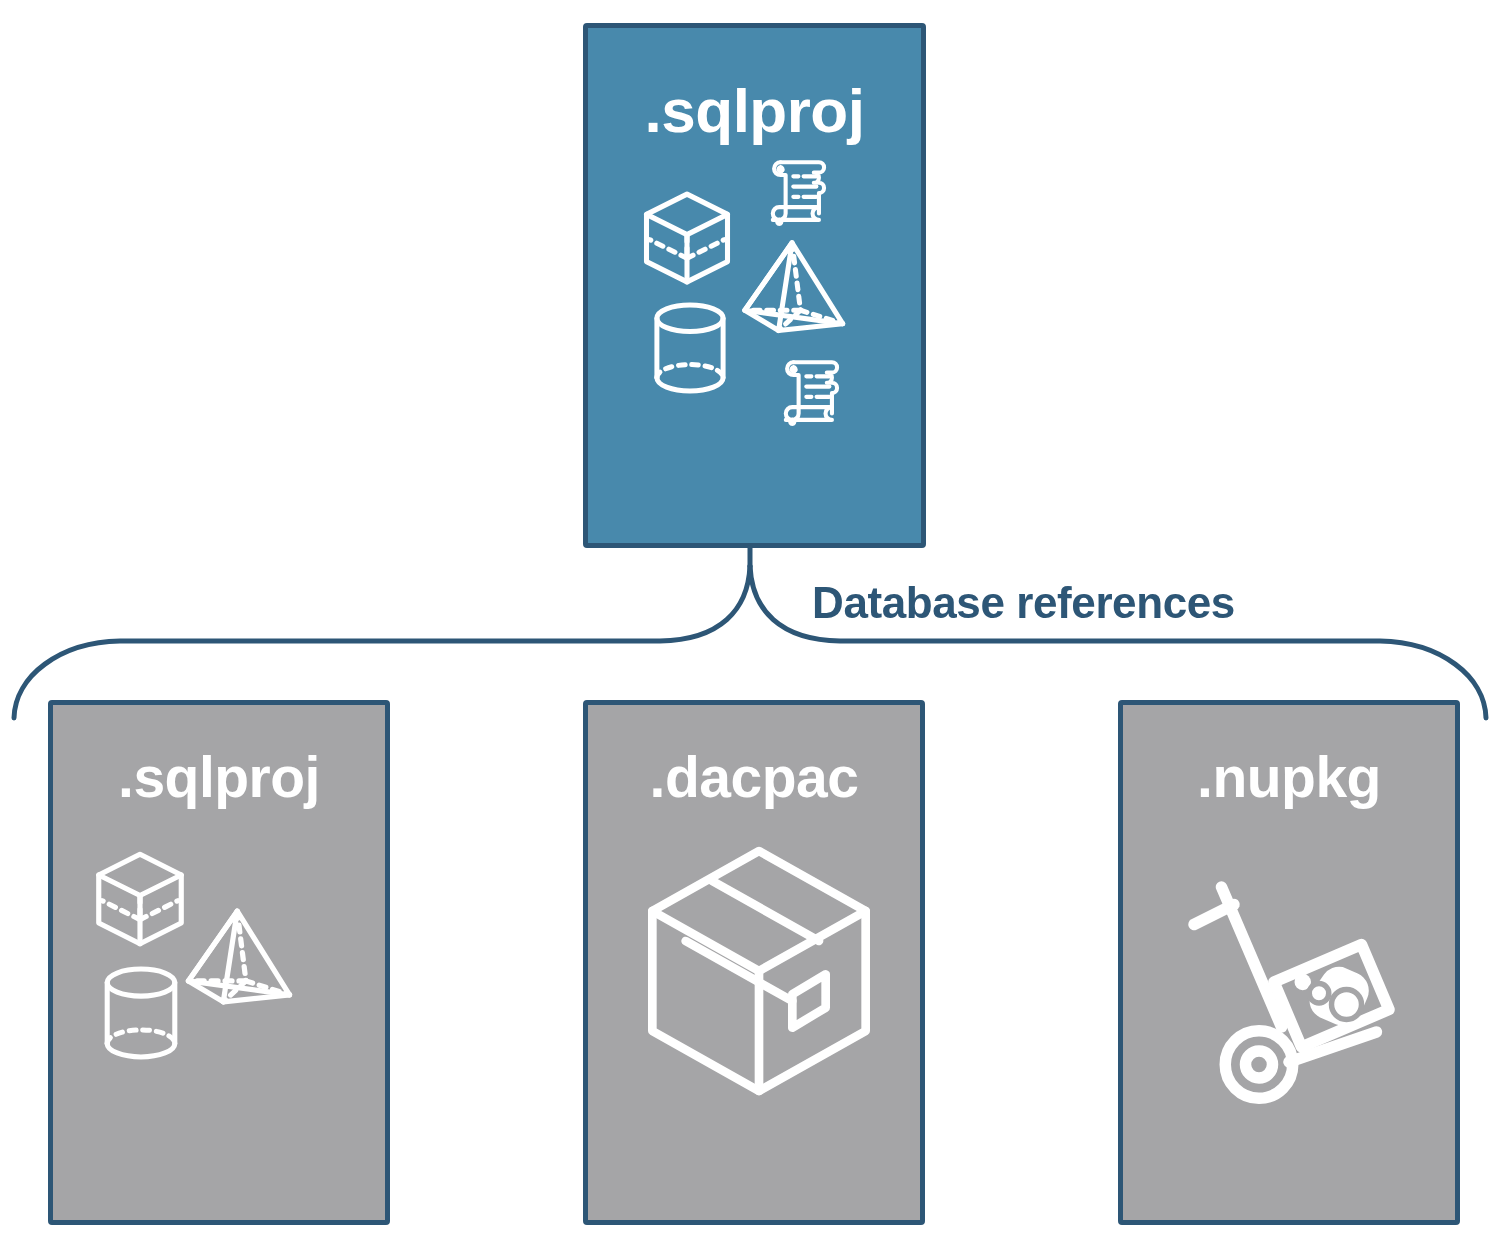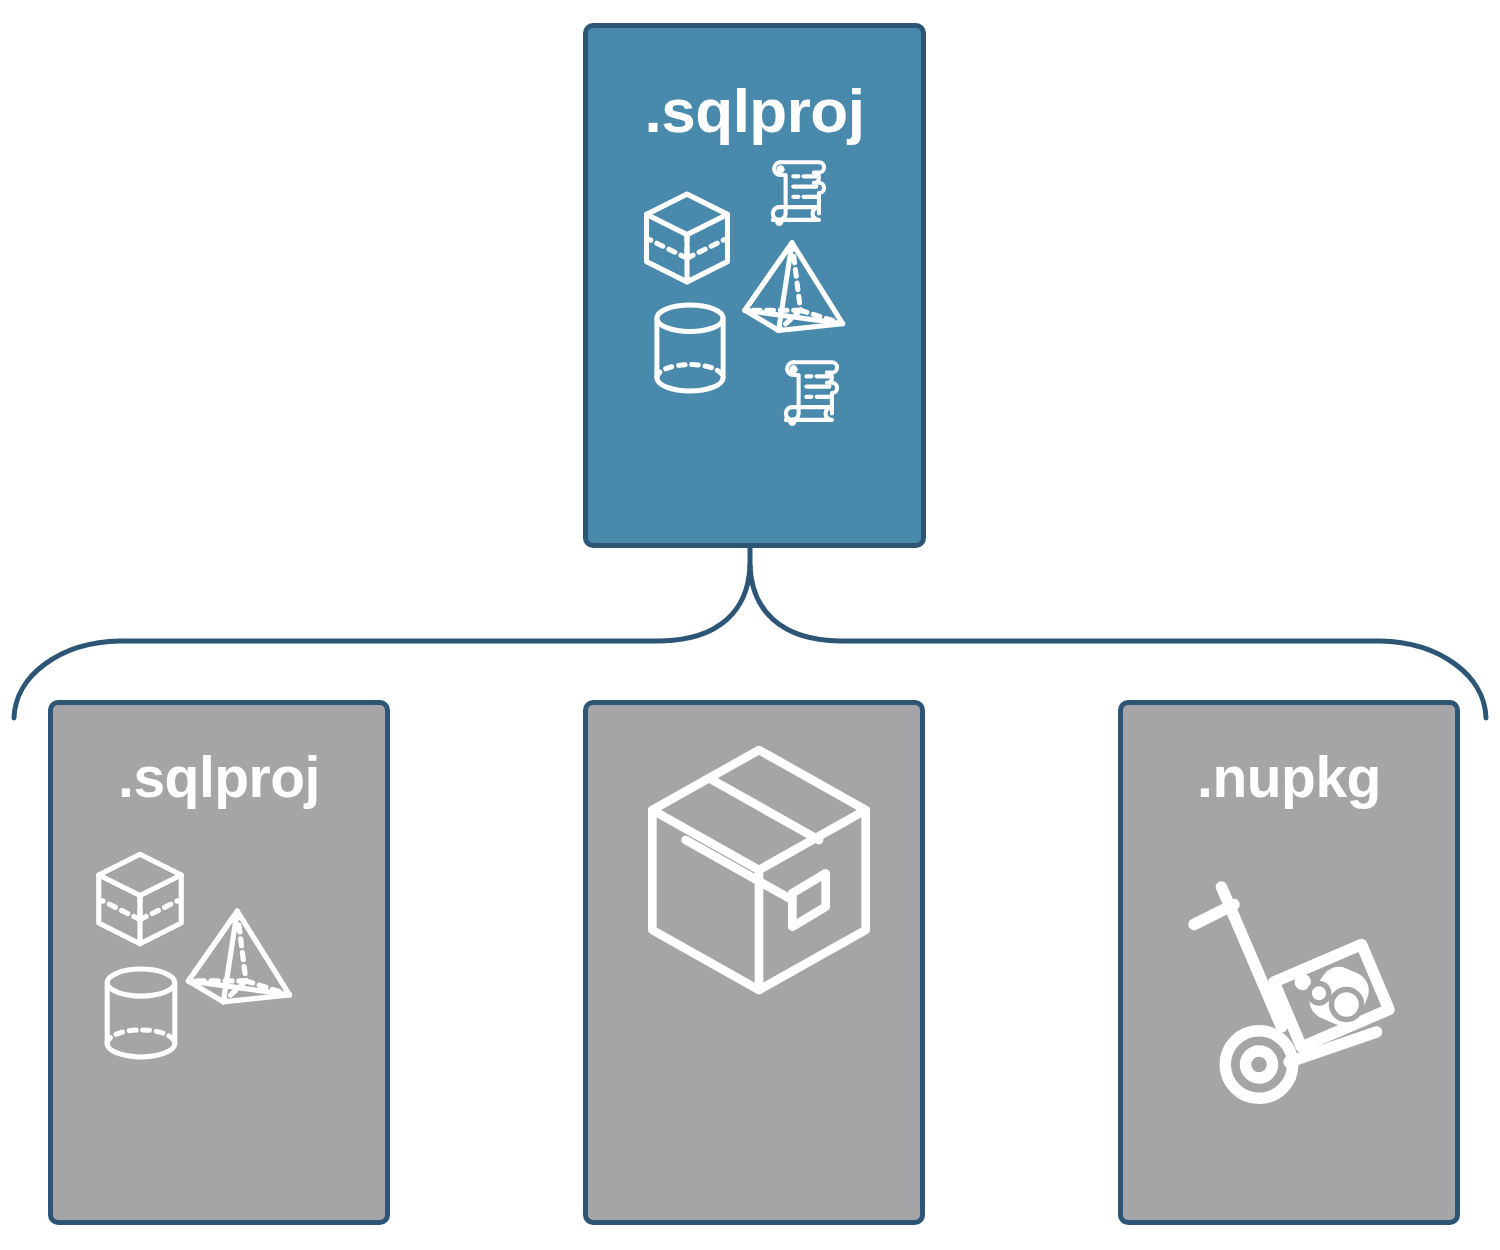--- a/index.html
+++ b/index.html
@@ -16,21 +16,21 @@
   }
   #stage {
     position: absolute;
     inset: 0;
     width: 1500px;
     height: 1250px;
   }
   .card {
     position: absolute;
     box-sizing: border-box;
-    border-radius: 10px;
+    border-radius: 4px;
     border: 5px solid #2D5676;
     display: flex;
     flex-direction: column;
     align-items: center;
   }
   .card-title {
     color: #ffffff;
     font-weight: bold;
     line-height: 1;
     letter-spacing: -0.5px;
@@ -153,20 +153,21 @@
 
   <svg id="brace" viewBox="0 0 1500 1250" width="1500" height="1250" fill="none" stroke="#2D5676" stroke-width="5" stroke-linecap="round">
 
     <path d="M750 548 L750 566"></path>
 
     <path d="M750 566 C 748 610, 720 640, 660 641 L 120 641 C 60 642, 15 676, 14 718"></path>
 
     <path d="M750 566 C 752 610, 780 640, 840 641 L 1380 641 C 1440 642, 1485 676, 1486 718"></path>
   </svg>
 
+  <div id="brace-label">Database references</div>
 
   <div class="card card-ref" id="card-sqlproj-ref">
     <div class="card-title">.sqlproj</div>
 
     <div class="icon-area">
 
       <svg style="position:absolute; left:6px; top:20px;" width="110" height="110" viewBox="0 0 64 64" fill="none" stroke="#ffffff" stroke-width="3" stroke-linecap="round" stroke-linejoin="round">
         <path d="M8 18 L32 6 L56 18 L56 46 L32 58 L8 46 Z"></path>
         <path d="M8 18 L32 30 L56 18"></path>
         <path d="M32 30 L32 58"></path>
@@ -189,20 +190,21 @@
         <ellipse cx="25" cy="11" rx="20" ry="8"></ellipse>
         <path d="M5 11 L5 47"></path>
         <path d="M45 11 L45 47"></path>
         <path d="M5 47 a20 8 0 0 0 40 0"></path>
         <path d="M5 47 a20 8 0 0 1 40 0" stroke-dasharray="4 4"></path>
       </svg>
     </div>
   </div>
 
   <div class="card card-ref" id="card-dacpac">
+    <div class="card-title">.dacpac</div>
 
     <div class="icon-area">
       <svg style="position:absolute; left:25px; top:12px;" width="240" height="270" viewBox="0 0 72 80" fill="none" stroke="#ffffff" stroke-width="2.6" stroke-linecap="round" stroke-linejoin="round">
 
         <path d="M36 4 L68 22 L68 58 L36 76 L4 58 L4 22 Z"></path>
 
         <path d="M36 40 L36 76"></path>
         <path d="M4 22 L36 40 L68 22"></path>
 
         <path d="M22 13 L54 31"></path>

